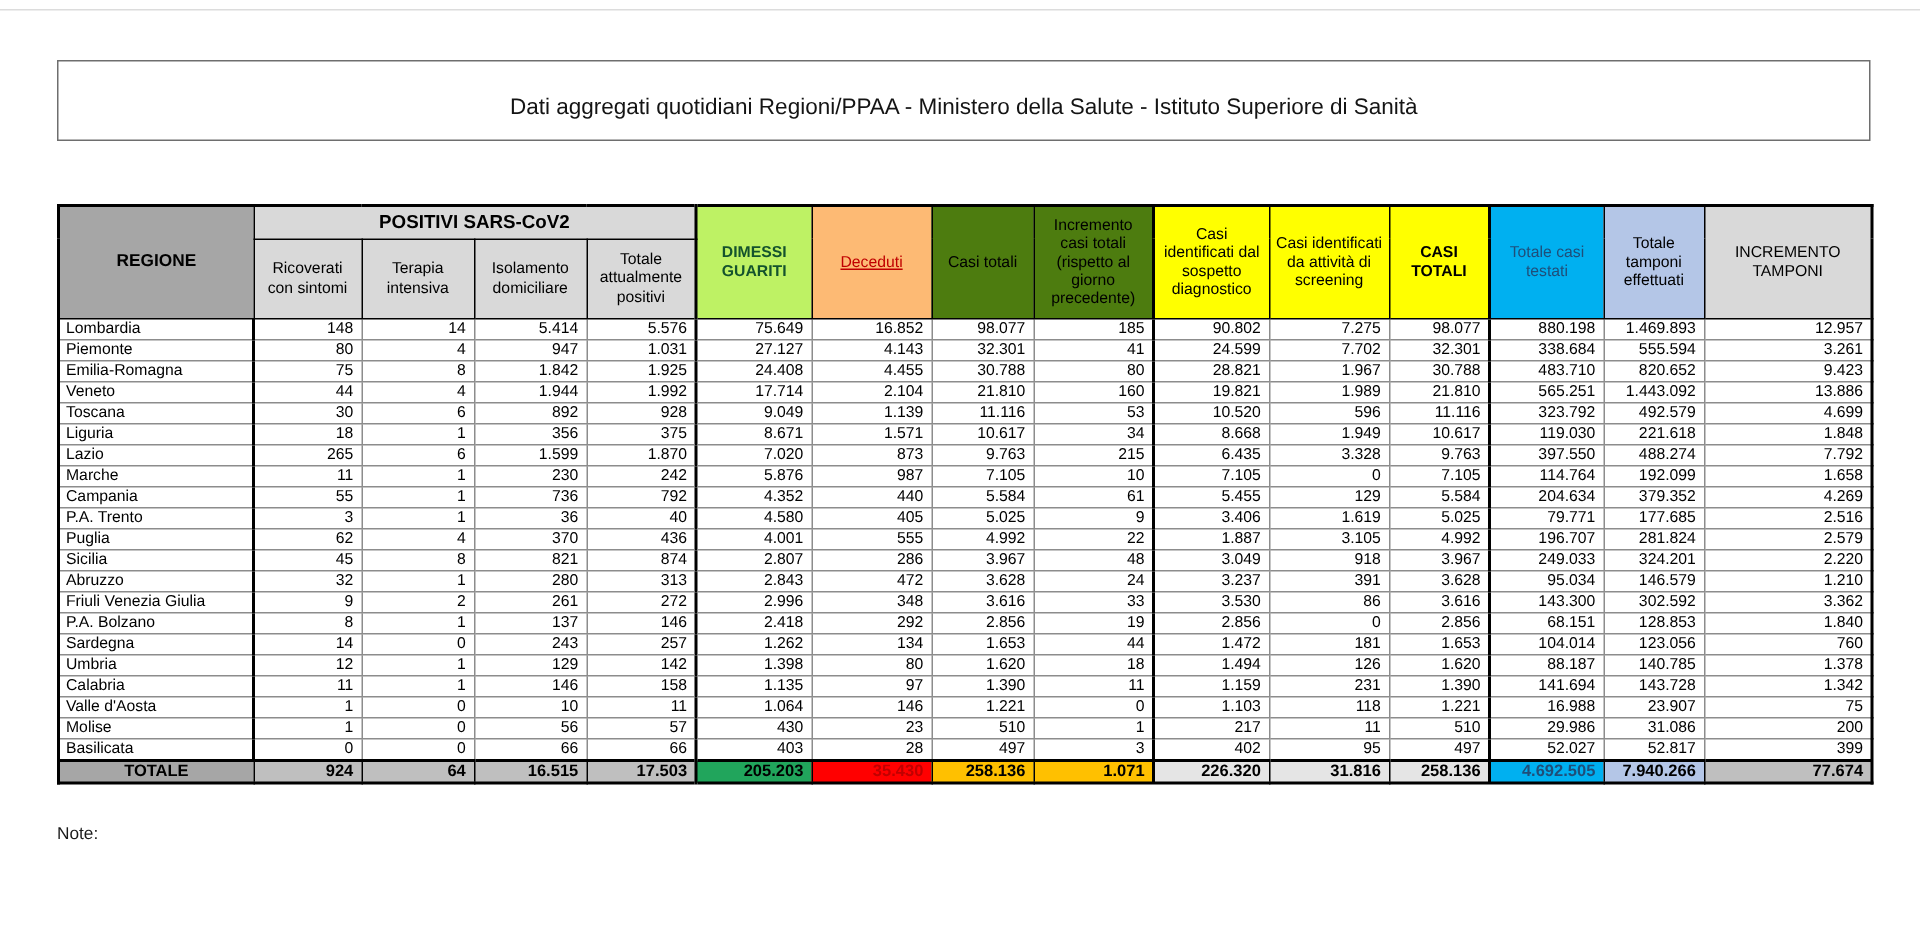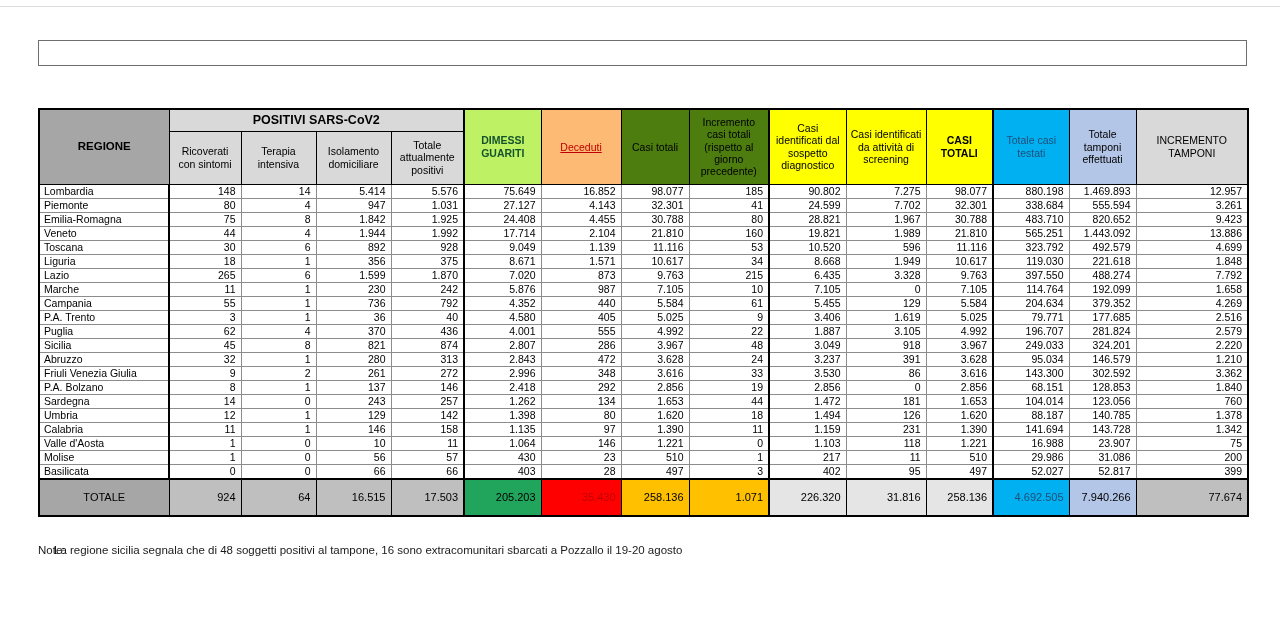--- a/index.html
+++ b/index.html
@@ -27,21 +27,21 @@
   th.yellow-h.caps { font-weight: bold; }
   th.cyan-h   { background: #00b0f0; color: #1f4e79; }
   th.peri-h   { background: #b4c6e7; }
   th.gray-h   { background: #d9d9d9; }
 
   tbody td { border: 1px solid #8c8c8c; height: 14px; font-size: 10.5px; line-height: 13px; padding: 0 5px 0 3px; background: #fff; white-space: nowrap; overflow: hidden; }
   tbody td.region { text-align: left; border-right: 2px solid #000; padding-left: 4px; }
   tbody td.num { text-align: right; }
   .bL { border-left: 2px solid #000 !important; }
 
-  tfoot td { border: 1px solid #000; border-top: 2px solid #000; height: 37px; font-weight: normal; font-size: 11px; padding: 0 5px; white-space: nowrap; }
+  tfoot td { border: 1px solid #000; border-top: 2px solid #000; height: 15px; font-weight: bold; font-size: 11px; padding: 0 5px; white-space: nowrap; }
   tfoot td.t-label { background: #a6a6a6; text-align: center; }
   tfoot td.num { text-align: right; }
   tfoot td.t1, tfoot td.t2, tfoot td.t3, tfoot td.t4, tfoot td.t14 { background: #bfbfbf; }
   tfoot td.t5  { background: #21a55c; }
   tfoot td.t6  { background: #ff0000; color: #c00000; }
   tfoot td.t7, tfoot td.t8 { background: #ffc000; }
   tfoot td.t9, tfoot td.t10, tfoot td.t11 { background: #e5e5e5; }
   tfoot td.t12 { background: #00b0f0; color: #1f4e79; }
   tfoot td.t13 { background: #b4c6e7; }
 
@@ -50,20 +50,21 @@
   .note .note-text { }
 </style>
 </head>
 <body>
 
 <div class="top-rule"></div>
 
 <div class="page">
 
   <div class="title-box">
+    <div class="title-line2">Dati aggregati quotidiani Regioni/PPAA - Ministero della Salute - Istituto Superiore di Sanità</div>
   </div>
 
   <table class="covid">
     <colgroup>
       <col style="width:130px">
         <col style="width:72px">
         <col style="width:75px">
         <col style="width:75px">
         <col style="width:73px">
       <col style="width:77px">
@@ -474,16 +475,15 @@
           <td class="num t11">258.136</td>
           <td class="num t12 bL">4.692.505</td>
           <td class="num t13">7.940.266</td>
           <td class="num t14">77.674</td>
         </tr>
       </tfoot>
   </table>
 
   <div class="note">
     <span class="note-label">Note:</span>
-    <span class="note-text">La regione sicilia segnala che di 48 soggetti positivi al tampone, 16 sono extracomunitari sbarcati a Pozzallo il 19-20 agosto</span>
   </div>
 
 </div>
 
 </body></html>

